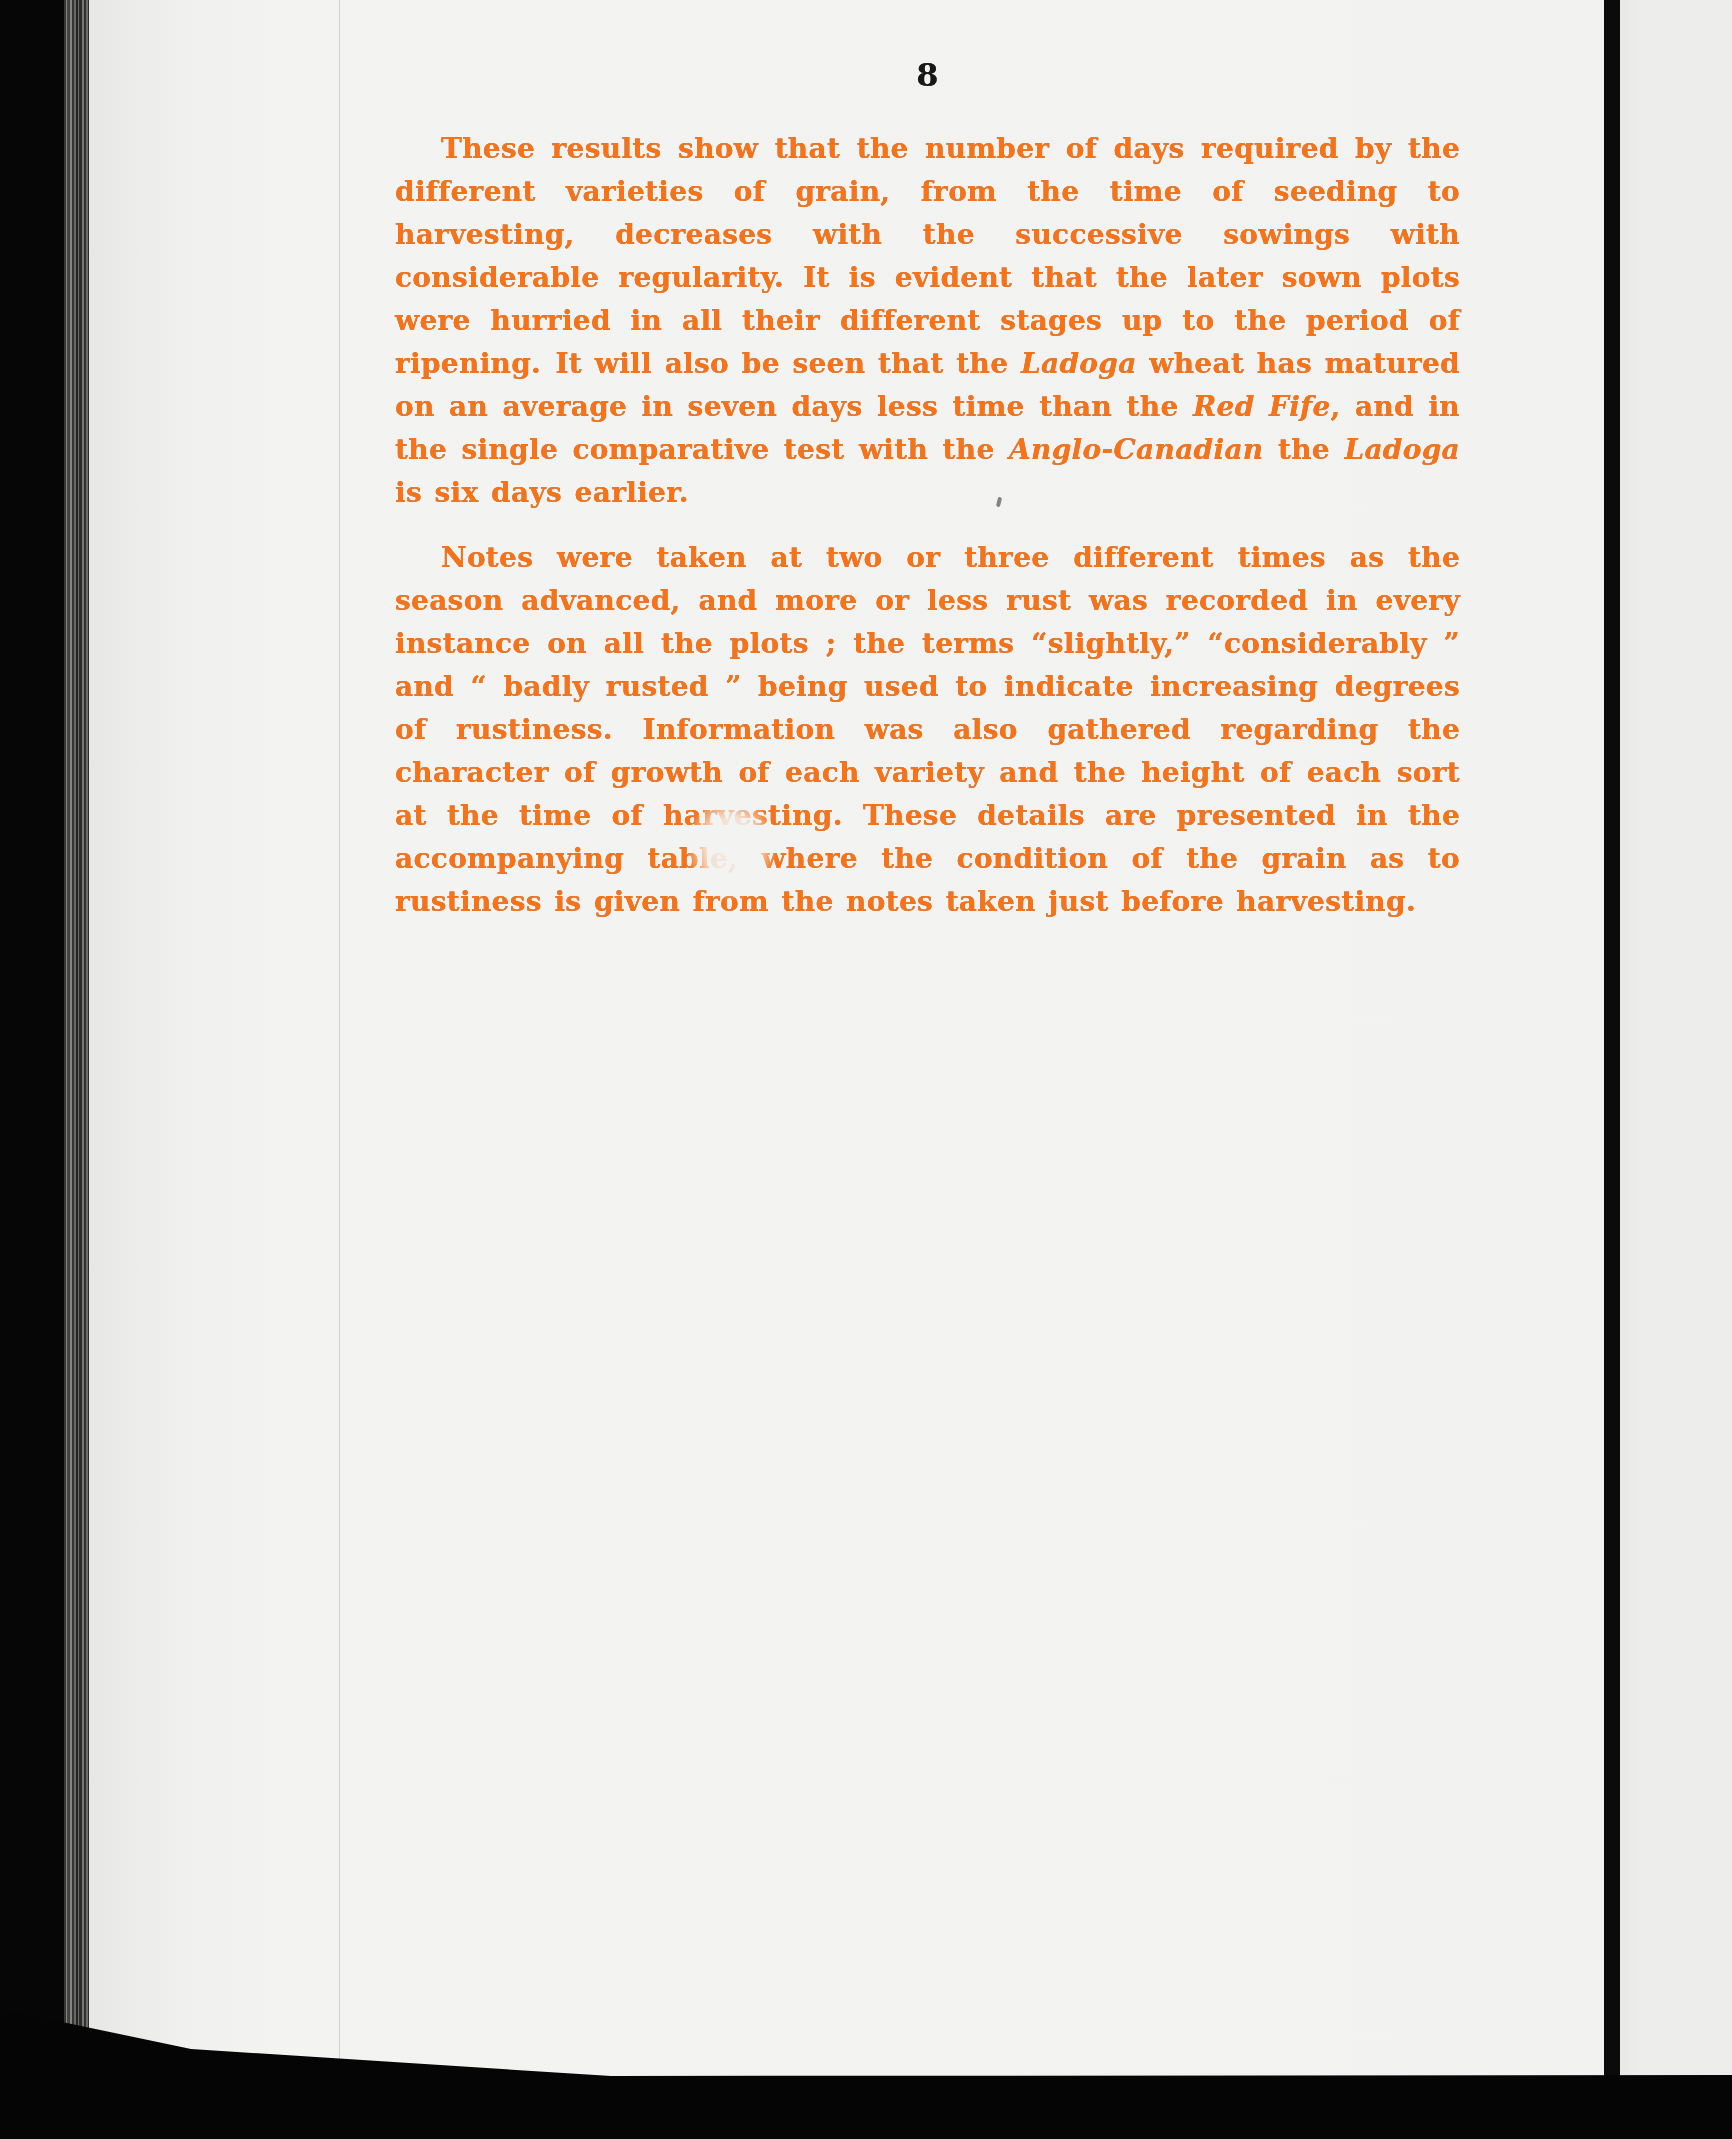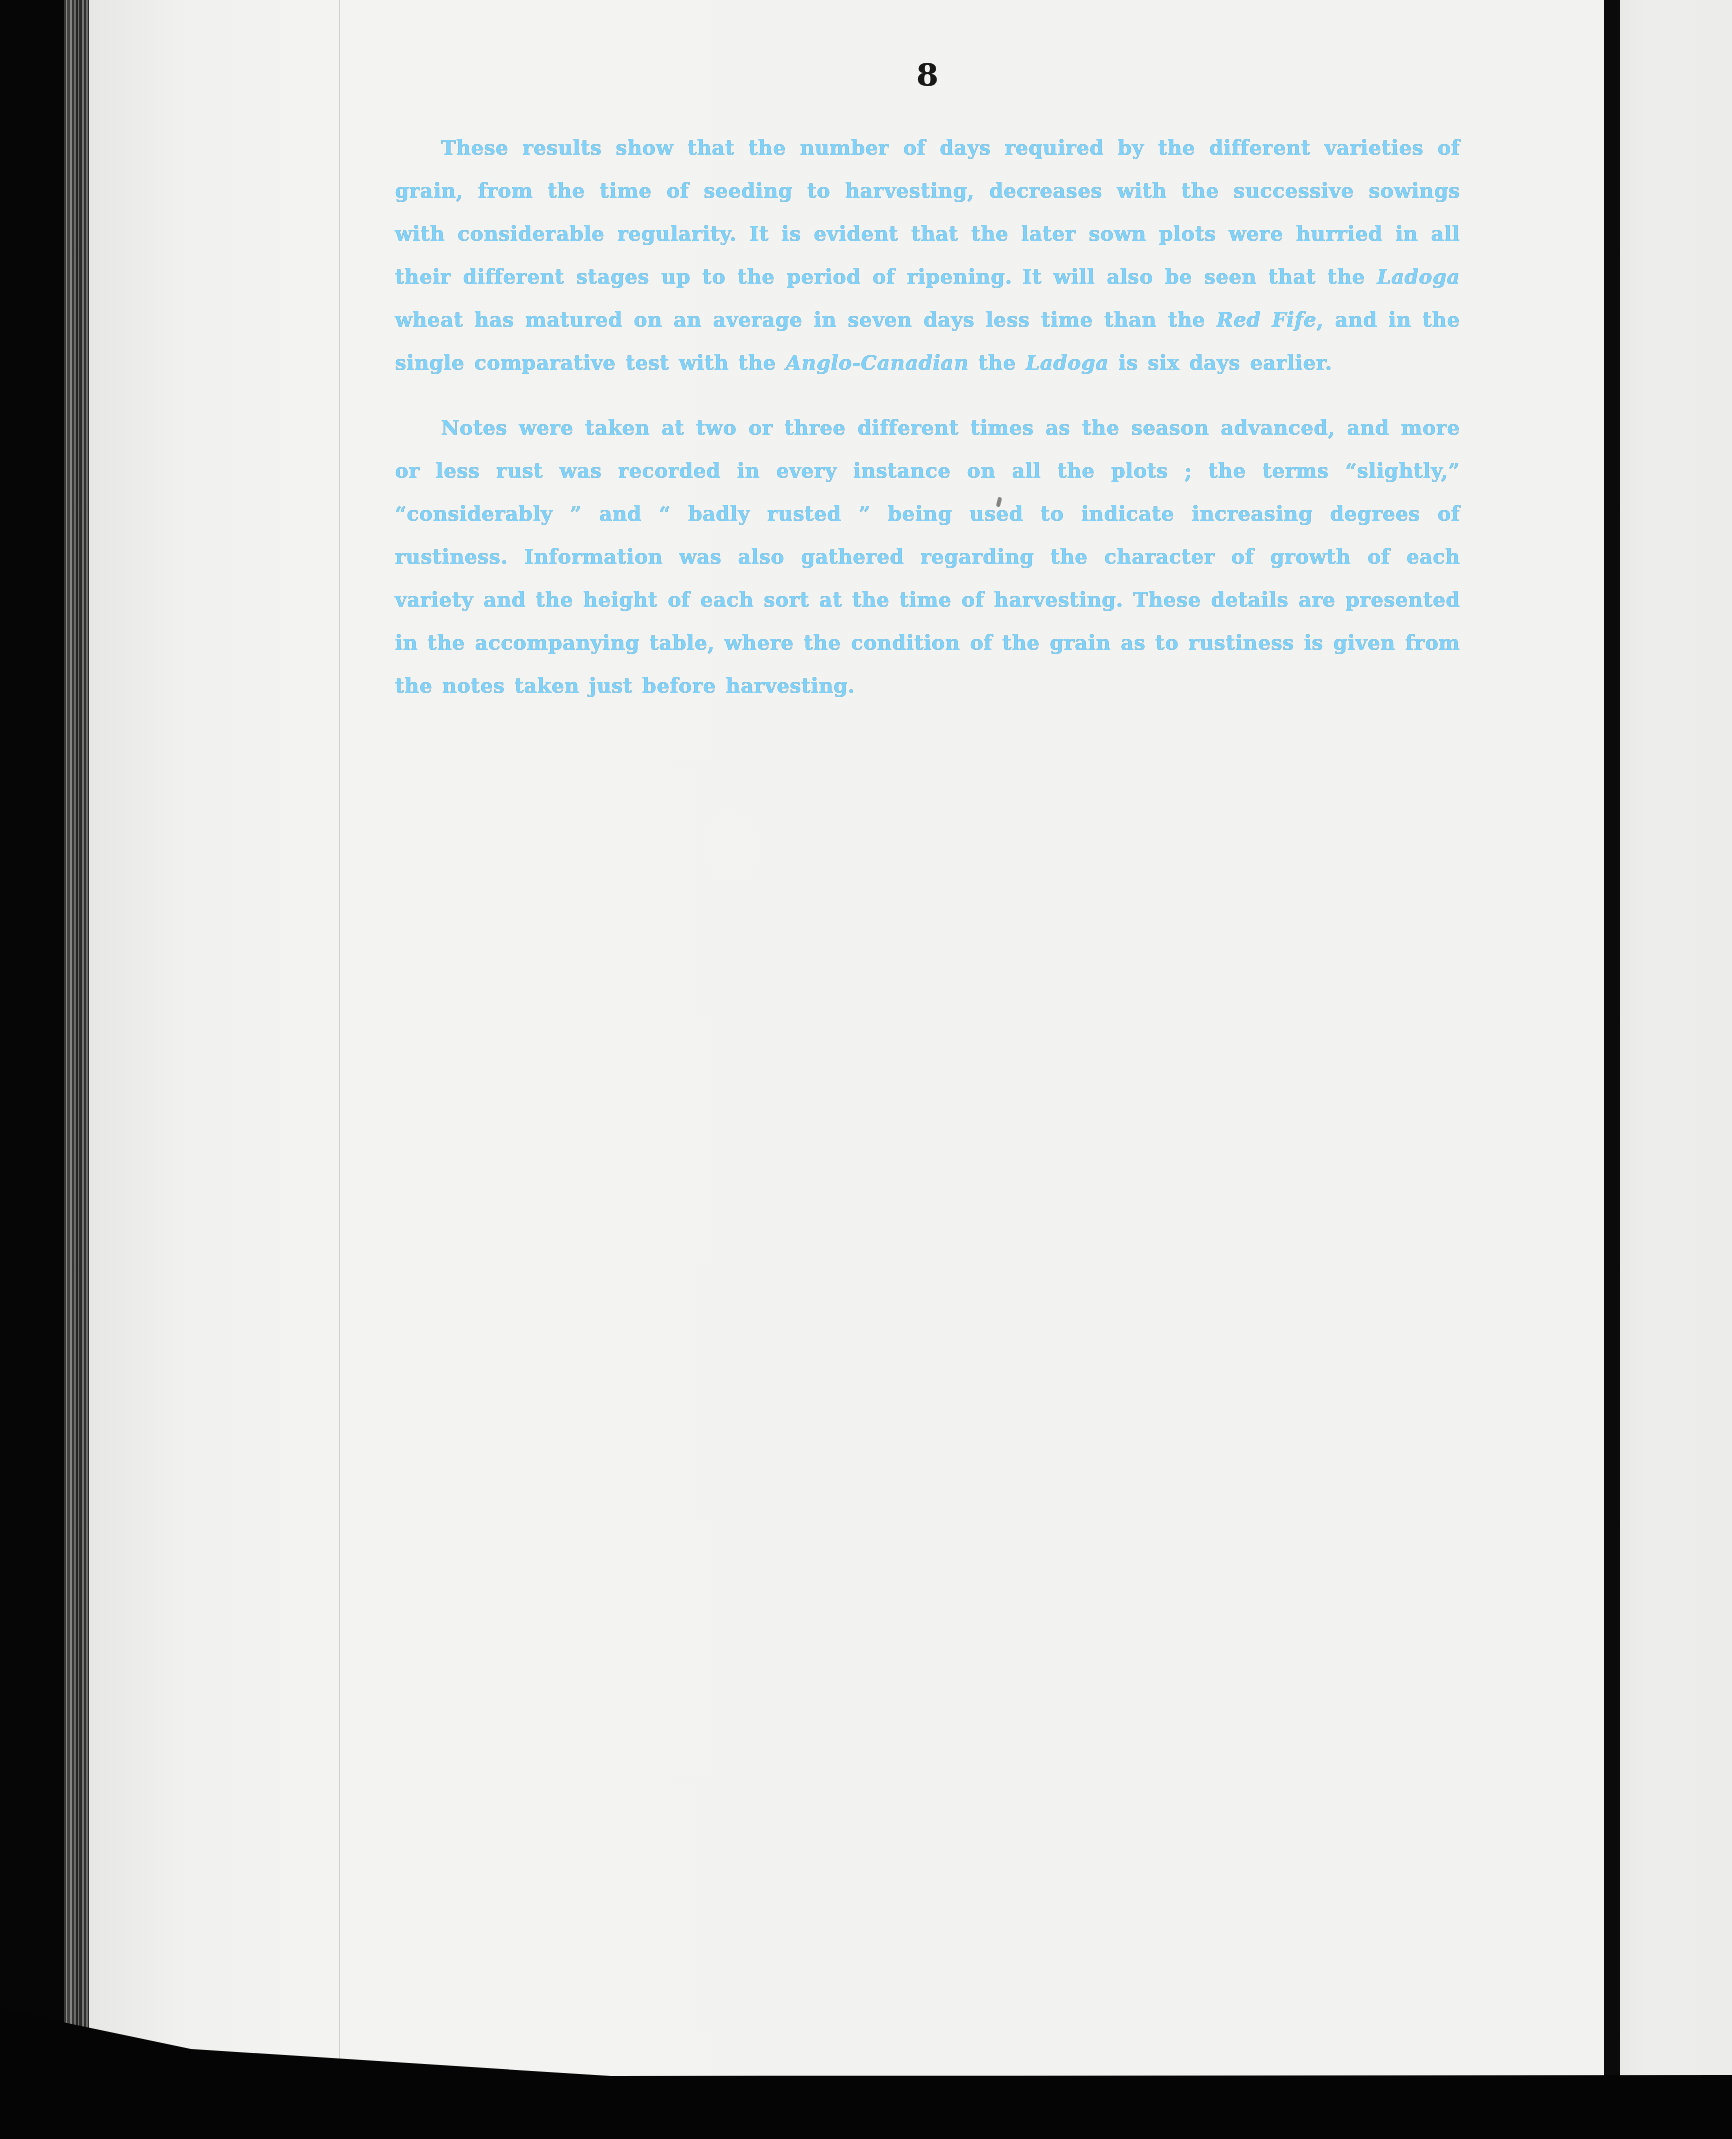--- a/index.html
+++ b/index.html
@@ -54,21 +54,21 @@
                        1732px 166px, 0 166px);
   }
   .page-number{
     position:absolute;left:395px;top:56px;width:1065px;
     text-align:center;
     font-size:32px;font-weight:bold;color:#181818;
     text-shadow:0 0 0.6px rgba(10,10,10,0.55);
   }
   .text-block{
     position:absolute;left:395px;top:127px;width:1065px;
-    font-size:20px;line-height:43px;font-weight:bold;color:#7dd3fc;
+    font-size:28px;line-height:43px;font-weight:bold;color:#f97316;
     letter-spacing:0.3px;word-spacing:2.5px;
     text-align:justify;
     text-shadow:0 0 0.6px rgba(10,10,10,0.5);
   }
   .text-block p{margin:0;text-indent:46px;}
   .text-block p + p{margin-top:21.7px;}
   .text-block .it{font-style:italic;}
   
   .smudge{
     position:absolute;left:687px;top:804px;width:89px;height:96px;

